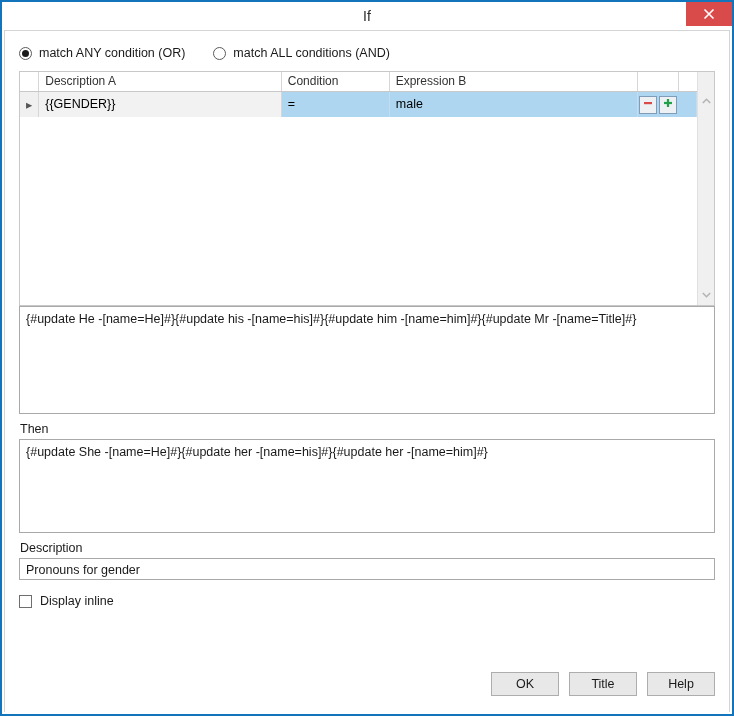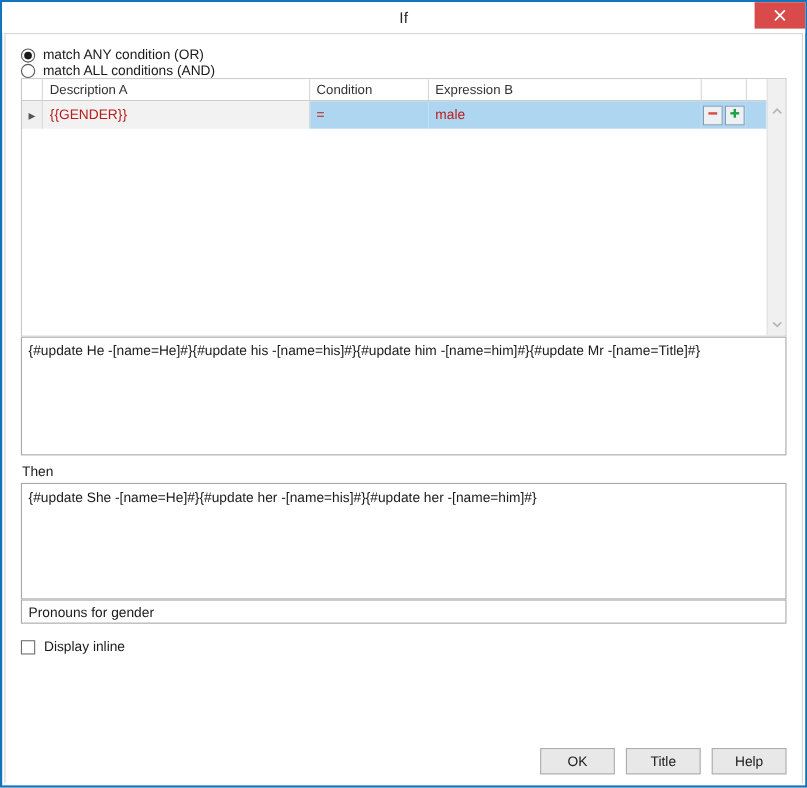--- a/index.html
+++ b/index.html
@@ -74,21 +74,20 @@
     left: 0; top: 0; right: 0; bottom: 0;
     padding: 12px 14px 0 14px;
     box-sizing: border-box;
   }
 
   
   .radio-row {
     display: flex;
     height: 20px;
     margin-bottom: 8px;
-    flex-direction: column;
   }
   .radio-opt {
     display: flex;
     align-items: center;
     cursor: pointer;
     margin-right: 28px;
     white-space: nowrap;
   }
   .radio-mark {
     width: 13px;
@@ -154,21 +153,21 @@
   .grid-row {
     display: flex;
     height: 26px;
     box-sizing: border-box;
     border-bottom: 1px solid #ffffff;
   }
   .gr-cell {
     box-sizing: border-box;
     padding: 5px 0 0 6px;
     font-size: 12.5px;
-    color: #b91c1c;
+    color: #000000;
     background: #aed6f1;
     border-right: 1px solid #c3ddf0;
     overflow: hidden;
     white-space: nowrap;
   }
   .gr-cell.indicator {
     background: #f0f0f0;
     border-right: 1px solid #d6d6d6;
     padding: 0;
     display: flex;
@@ -248,21 +247,21 @@
     font-size: 12.5px;
     color: #1a1a1a;
     line-height: 16px;
     overflow: hidden;
     white-space: pre-wrap;
     word-break: break-all;
     width: 100%;
     cursor: text;
   }
   .textbox.then { height: 108px; }
-  .textbox.else { height: 106px; }
+  .textbox.else { height: 94px; }
   .textbox.desc { height: 22px; padding: 3px 6px; white-space: nowrap; }
 
   
   .check-row {
     display: flex;
     align-items: center;
     margin-top: 14px;
     cursor: pointer;
     width: max-content;
   }
@@ -274,21 +273,21 @@
     background: #ffffff;
     margin-right: 8px;
     flex: none;
   }
   .check-label { font-size: 12.5px; color: #1a1a1a; }
 
   
   .footer {
     position: absolute;
     right: 14px;
-    bottom: 8px;
+    bottom: 16px;
     display: flex;
     gap: 10px;
     justify-content: flex-end;
   }
   .btn {
     width: 68px;
     height: 24px;
     box-sizing: border-box;
     border: 1px solid #adadad;
     background: #e8e8e8;
@@ -383,20 +382,21 @@
             </svg>
           </div>
         </div>
       </div>
 
       <div class="textbox then">{#update He -[name=He]#}{#update his -[name=his]#}{#update him -[name=him]#}{#update Mr -[name=Title]#}</div>
 
       <div class="field-label">Then</div>
       <div class="textbox else">{#update She -[name=He]#}{#update her -[name=his]#}{#update her -[name=him]#}</div>
 
+      <div class="field-label">Description</div>
       <div class="textbox desc">Pronouns for gender</div>
 
       <label class="check-row">
         <span class="check-mark"></span>
         <span class="check-label">Display inline</span>
       </label>
 
     </div>
 
     <div class="footer">

